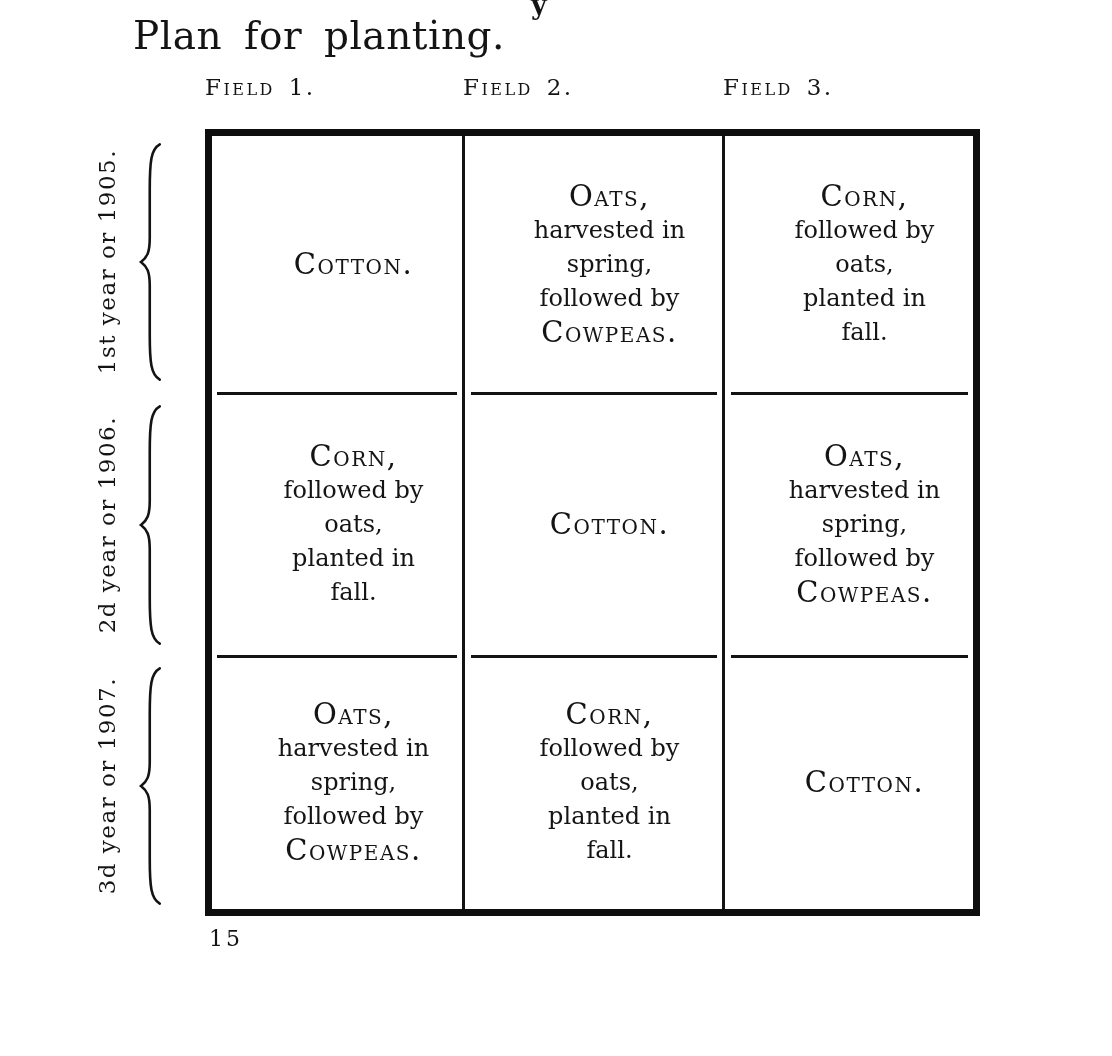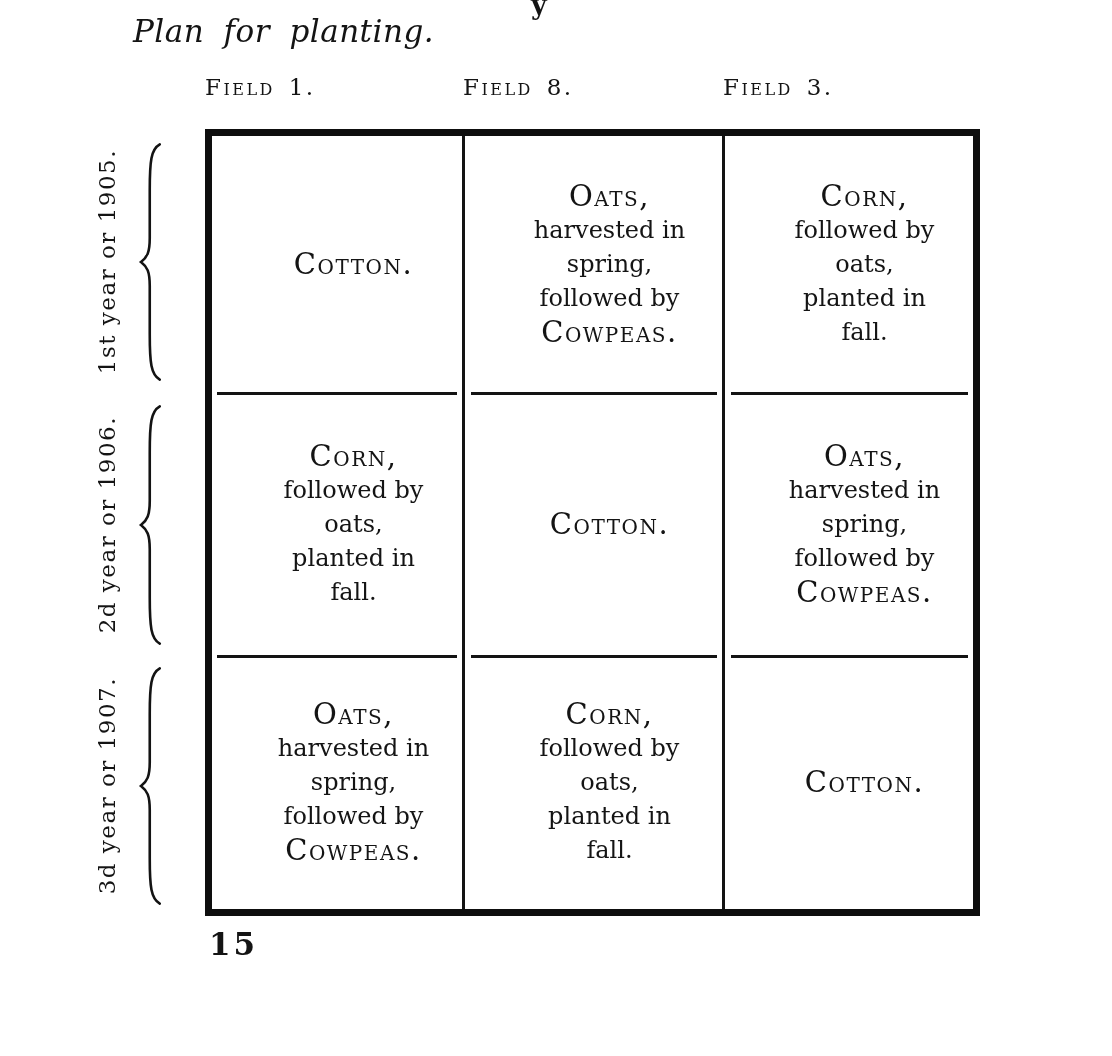--- a/index.html
+++ b/index.html
@@ -16,25 +16,24 @@
   
   .top-mark{
     left:531px;top:-11px;
     font-size:27px;font-weight:bold;
     transform:scaleY(1.05);
   }
 
   
   .page-title{
     left:133px;top:13px;
-    font-size:31px;
+    font-size:39px;
     word-spacing:9px;
     letter-spacing:0.5px;
     white-space:nowrap;
-    font-style:italic;
   }
 
   
   .col-header{
     top:74px;
     font-variant:small-caps;
     font-size:23px;
     letter-spacing:2.5px;
     word-spacing:4px;
     text-align:left;
@@ -103,34 +102,34 @@
     text-align:center;
   }
   .row-label svg{display:block;}
   .rl1{top:137px;height:250px;}
   .rl2{top:399px;height:252px;}
   .rl3{top:661px;height:250px;}
 
   
   .page-number{
     left:209px;top:926px;
-    font-size:31px;
+    font-size:22px;
     letter-spacing:3px;
-    font-weight:700;
+    font-weight:400;
   }
 </style>
 </head>
 <body>
 
 <div class="abs top-mark">y</div>
 
 <div class="abs page-title">Plan for planting.</div>
 
 <div class="abs col-header c1">Field 1.</div>
-<div class="abs col-header c2">Field 8.</div>
+<div class="abs col-header c2">Field 2.</div>
 <div class="abs col-header c3">Field 3.</div>
 
 <div class="abs row-label rl1">
   <span class="rot">1st year or 1905.</span>
   <svg width="30" height="240" viewBox="0 0 24 100" preserveAspectRatio="none">
     <path d="M 19 1 C 12 3, 11 8, 11 20 L 11 40 C 11 46, 9 48, 4 50 C 9 52, 11 54, 11 60 L 11 80 C 11 92, 12 97, 19 99" fill="none" stroke="#131313" stroke-width="2.6" vector-effect="non-scaling-stroke" stroke-linecap="round"></path>
   </svg>
 </div>
 <div class="abs row-label rl2">
   <span class="rot">2d year or 1906.</span>

